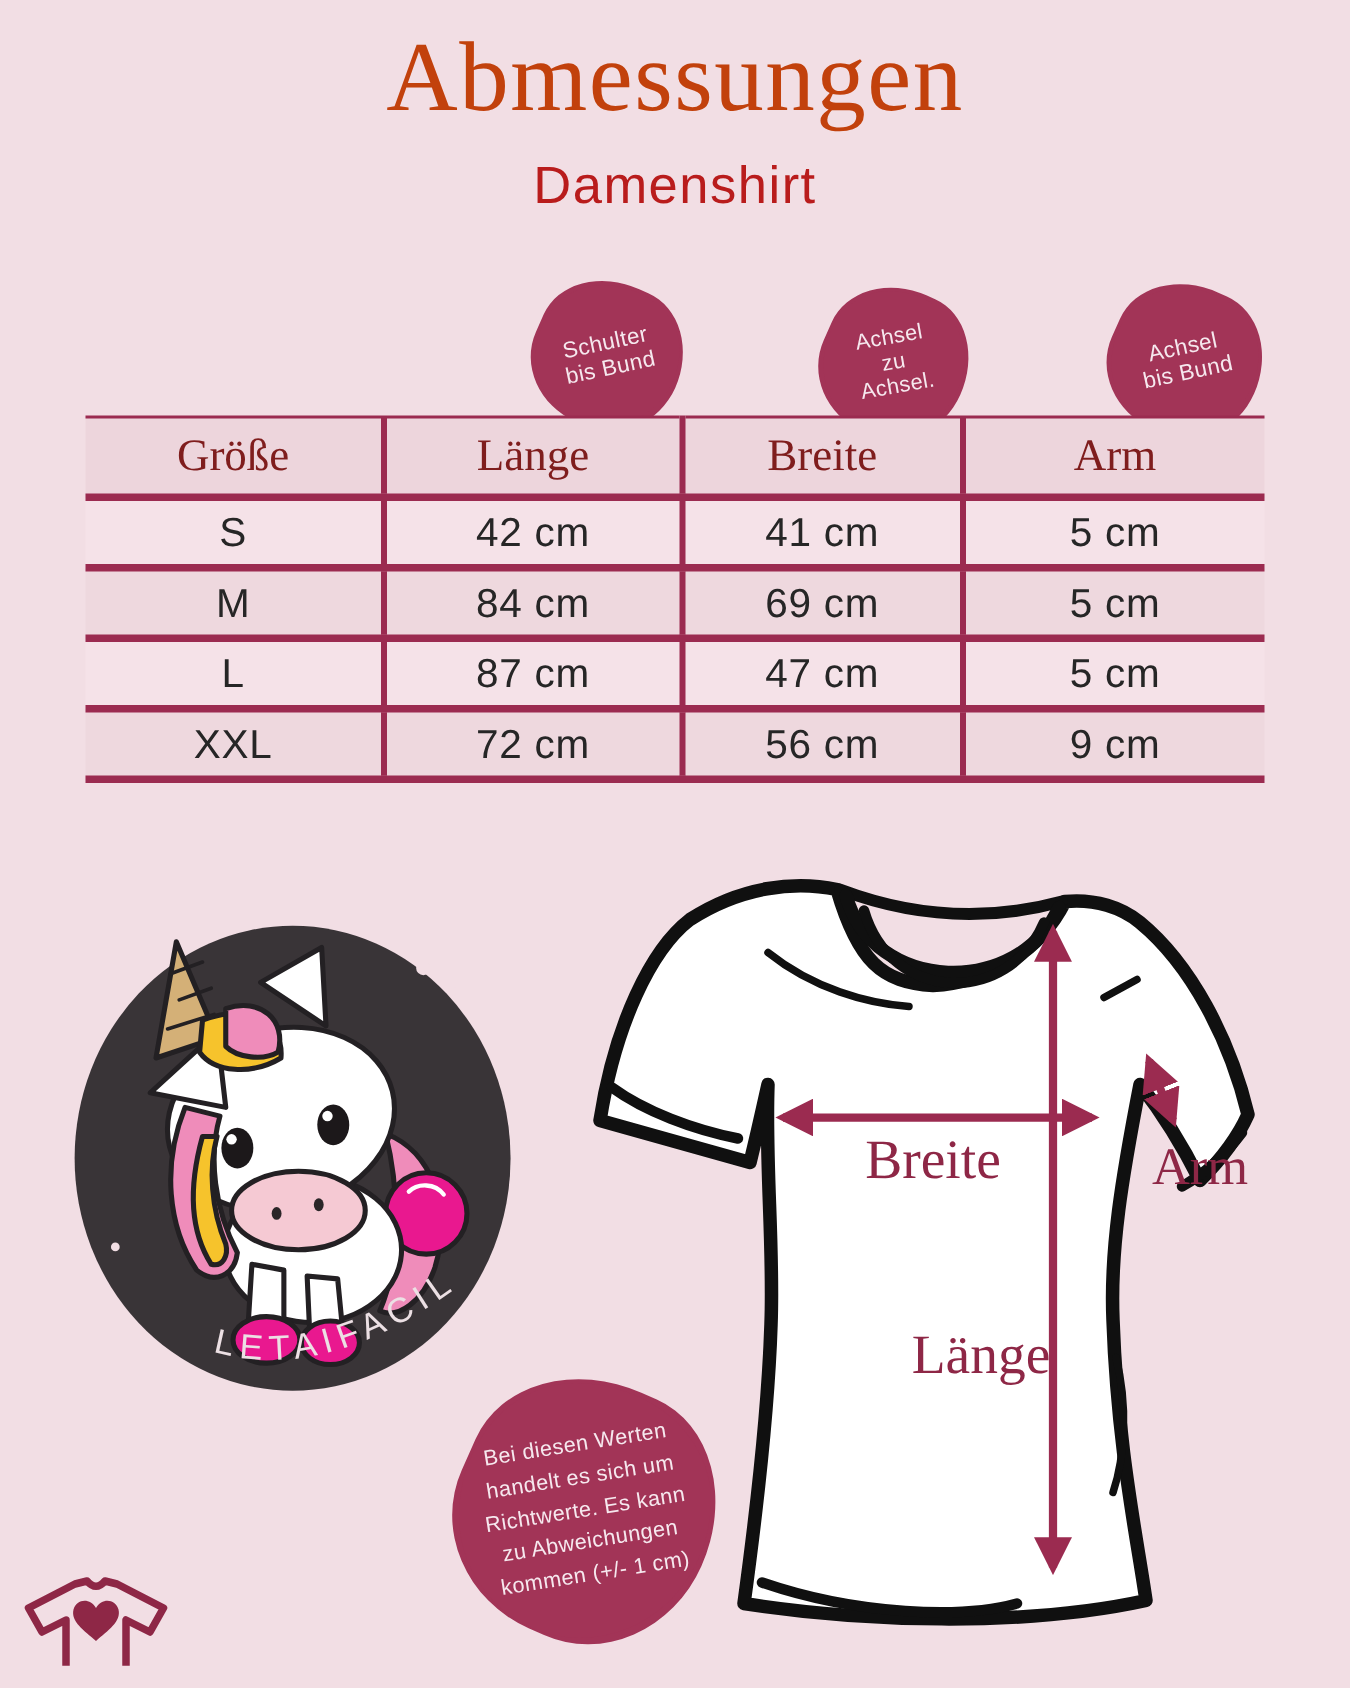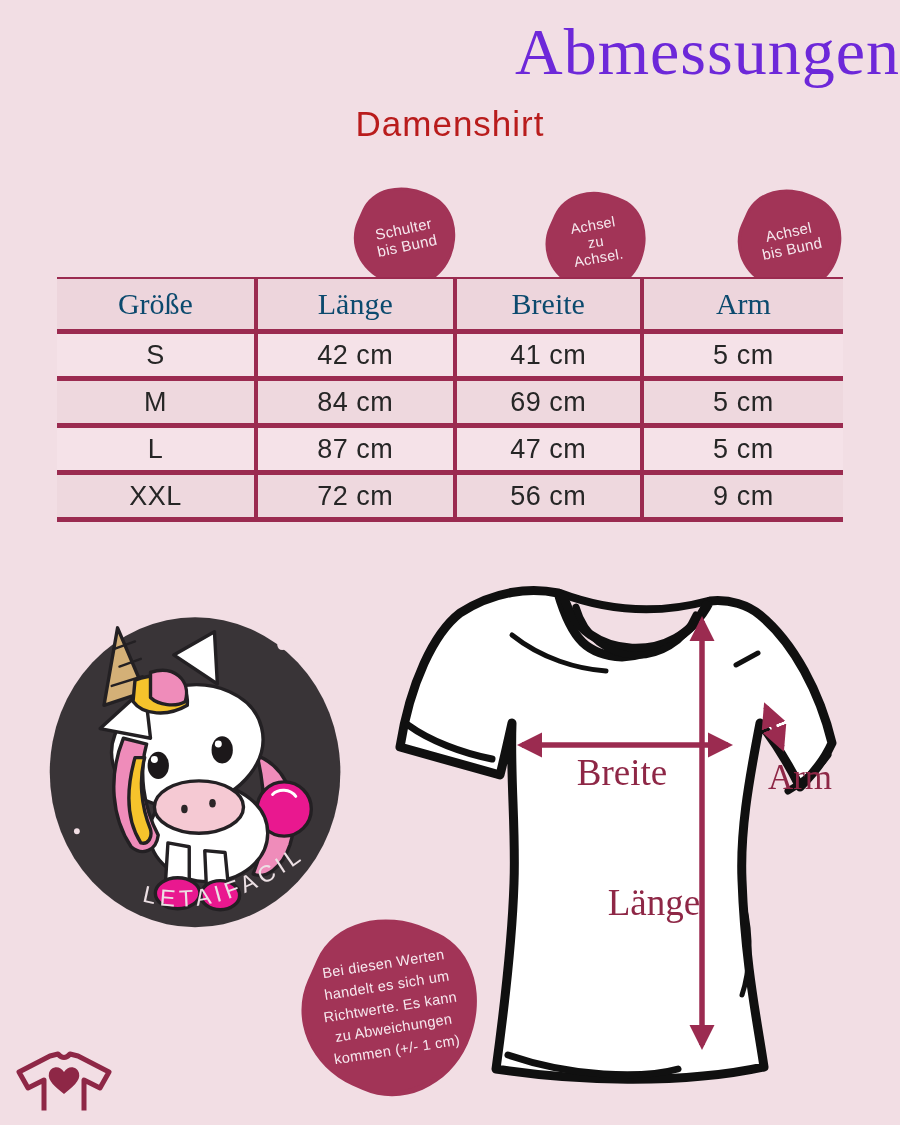--- a/index.html
+++ b/index.html
@@ -2,23 +2,23 @@
 <html><head>
 <meta charset="utf-8">
 <style>
   html,body{margin:0;padding:0;}
   body{
     width:900px;height:1125px;position:relative;overflow:hidden;
     background:#f2dee4;
     font-family:"Liberation Sans","DejaVu Sans",sans-serif;
   }
   .title{
-    position:absolute;top:14px;left:0;width:100%;margin:0;text-align:right;
+    position:absolute;top:14px;left:0;width:100%;margin:0;text-align:center;
     font-family:"Liberation Serif","DejaVu Serif",serif;font-weight:400;
-    font-size:66px;color:#6d28d9;letter-spacing:1px;
+    font-size:66px;color:#c2410c;letter-spacing:1px;
   }
   .subtitle{
     position:absolute;top:104px;left:0;width:100%;margin:0;text-align:center;
     font-weight:400;font-size:35px;color:#b91c1c;letter-spacing:1px;
   }
   
   .stamp{
     position:absolute;background:#a23457;color:#f6e8ee;
     border-radius:46% 54% 52% 48% / 52% 46% 54% 48%;
     display:flex;align-items:center;justify-content:center;text-align:center;
@@ -37,21 +37,21 @@
   
   #note-stamp{left:306px;top:922px;width:168px;height:170px;}
   #note-stamp .stamp-inner{transform:rotate(-9deg);font-size:14.5px;line-height:1.5;}
   
   .size-table{
     position:absolute;left:57px;top:277px;width:786px;
     border-collapse:collapse;border-top:2px solid #9b2b50;
   }
   .size-table th{
     background:#edd5dc;height:48px;font-family:"Liberation Serif","DejaVu Serif",serif;
-    font-size:30px;font-weight:400;color:#0c4a6e;text-align:center;
+    font-size:30px;font-weight:400;color:#7f1d1d;text-align:center;
   }
   .size-table thead tr{border-bottom:5px solid #9b2b50;}
   .size-table tbody tr{border-bottom:5px solid #9b2b50;}
   .size-table tbody tr:nth-child(odd){background:#f5e2e8;}
   .size-table tbody tr:nth-child(even){background:#eed8de;}
   .size-table td{
     height:40px;font-size:27px;color:#262626;text-align:center;letter-spacing:.5px;
   }
   .size-table th + th, .size-table td + td{border-left:4px solid #9b2b50;}
   .size-table th:nth-child(1){width:25.3%;}

